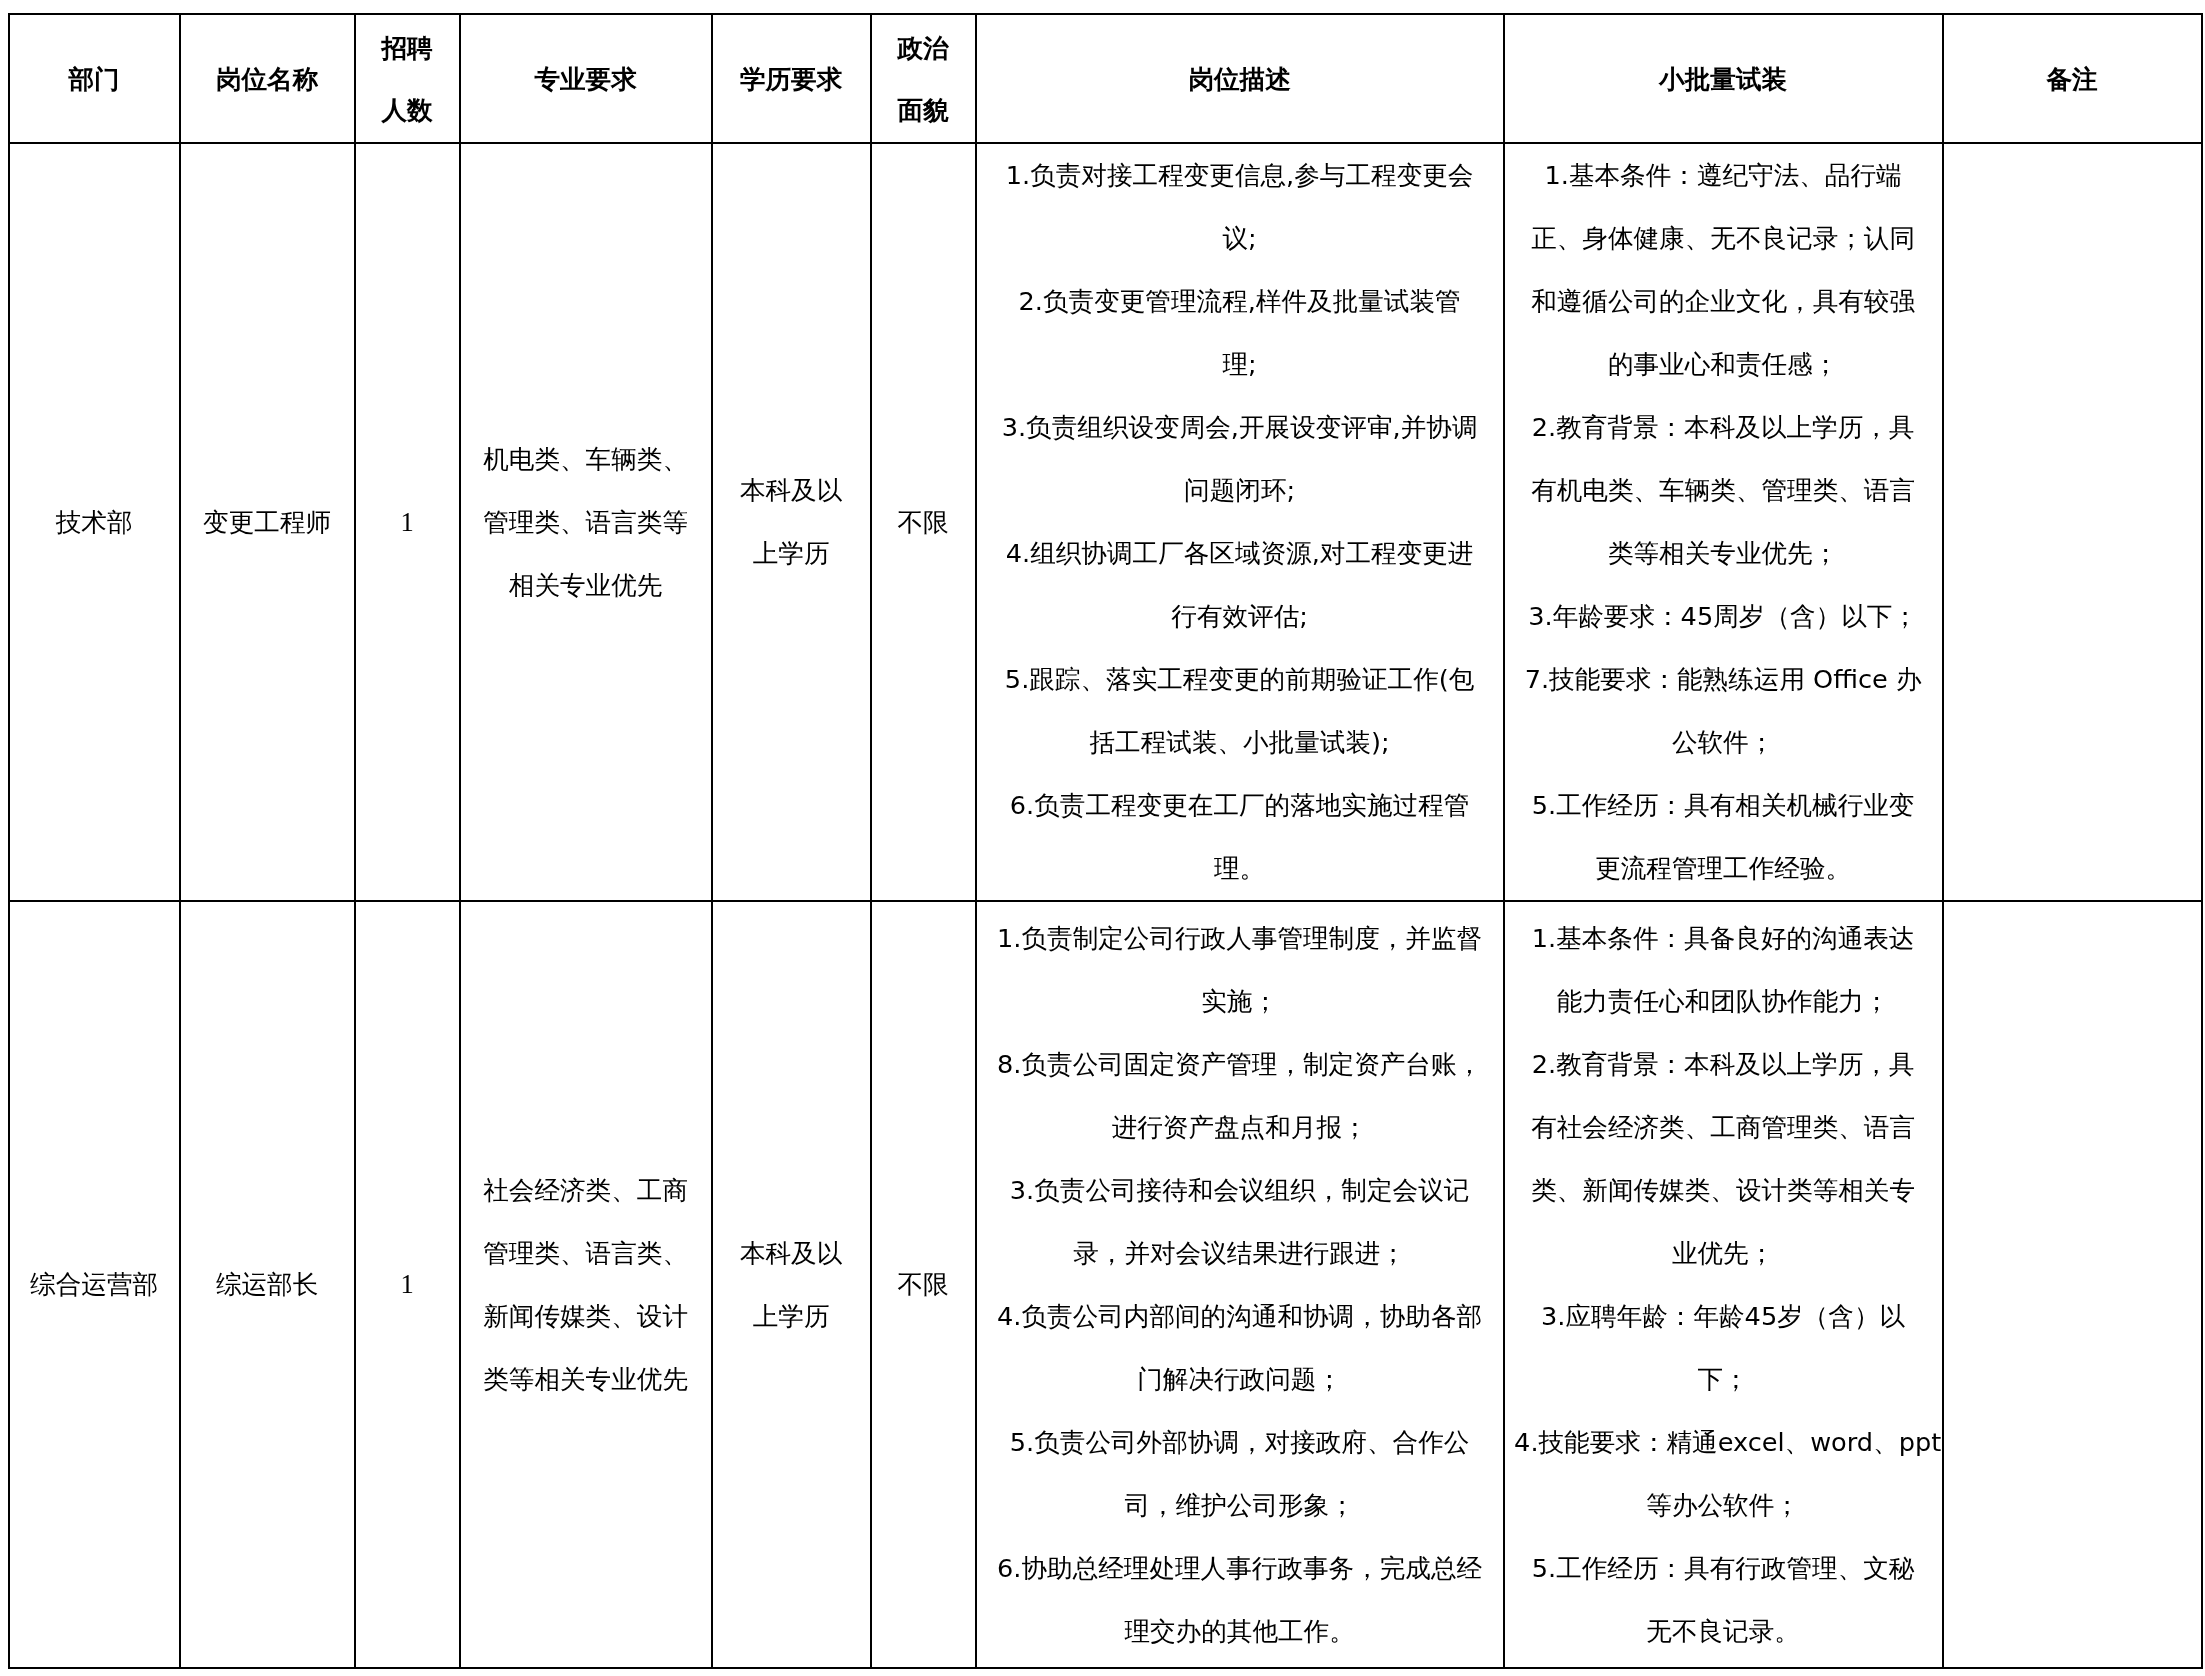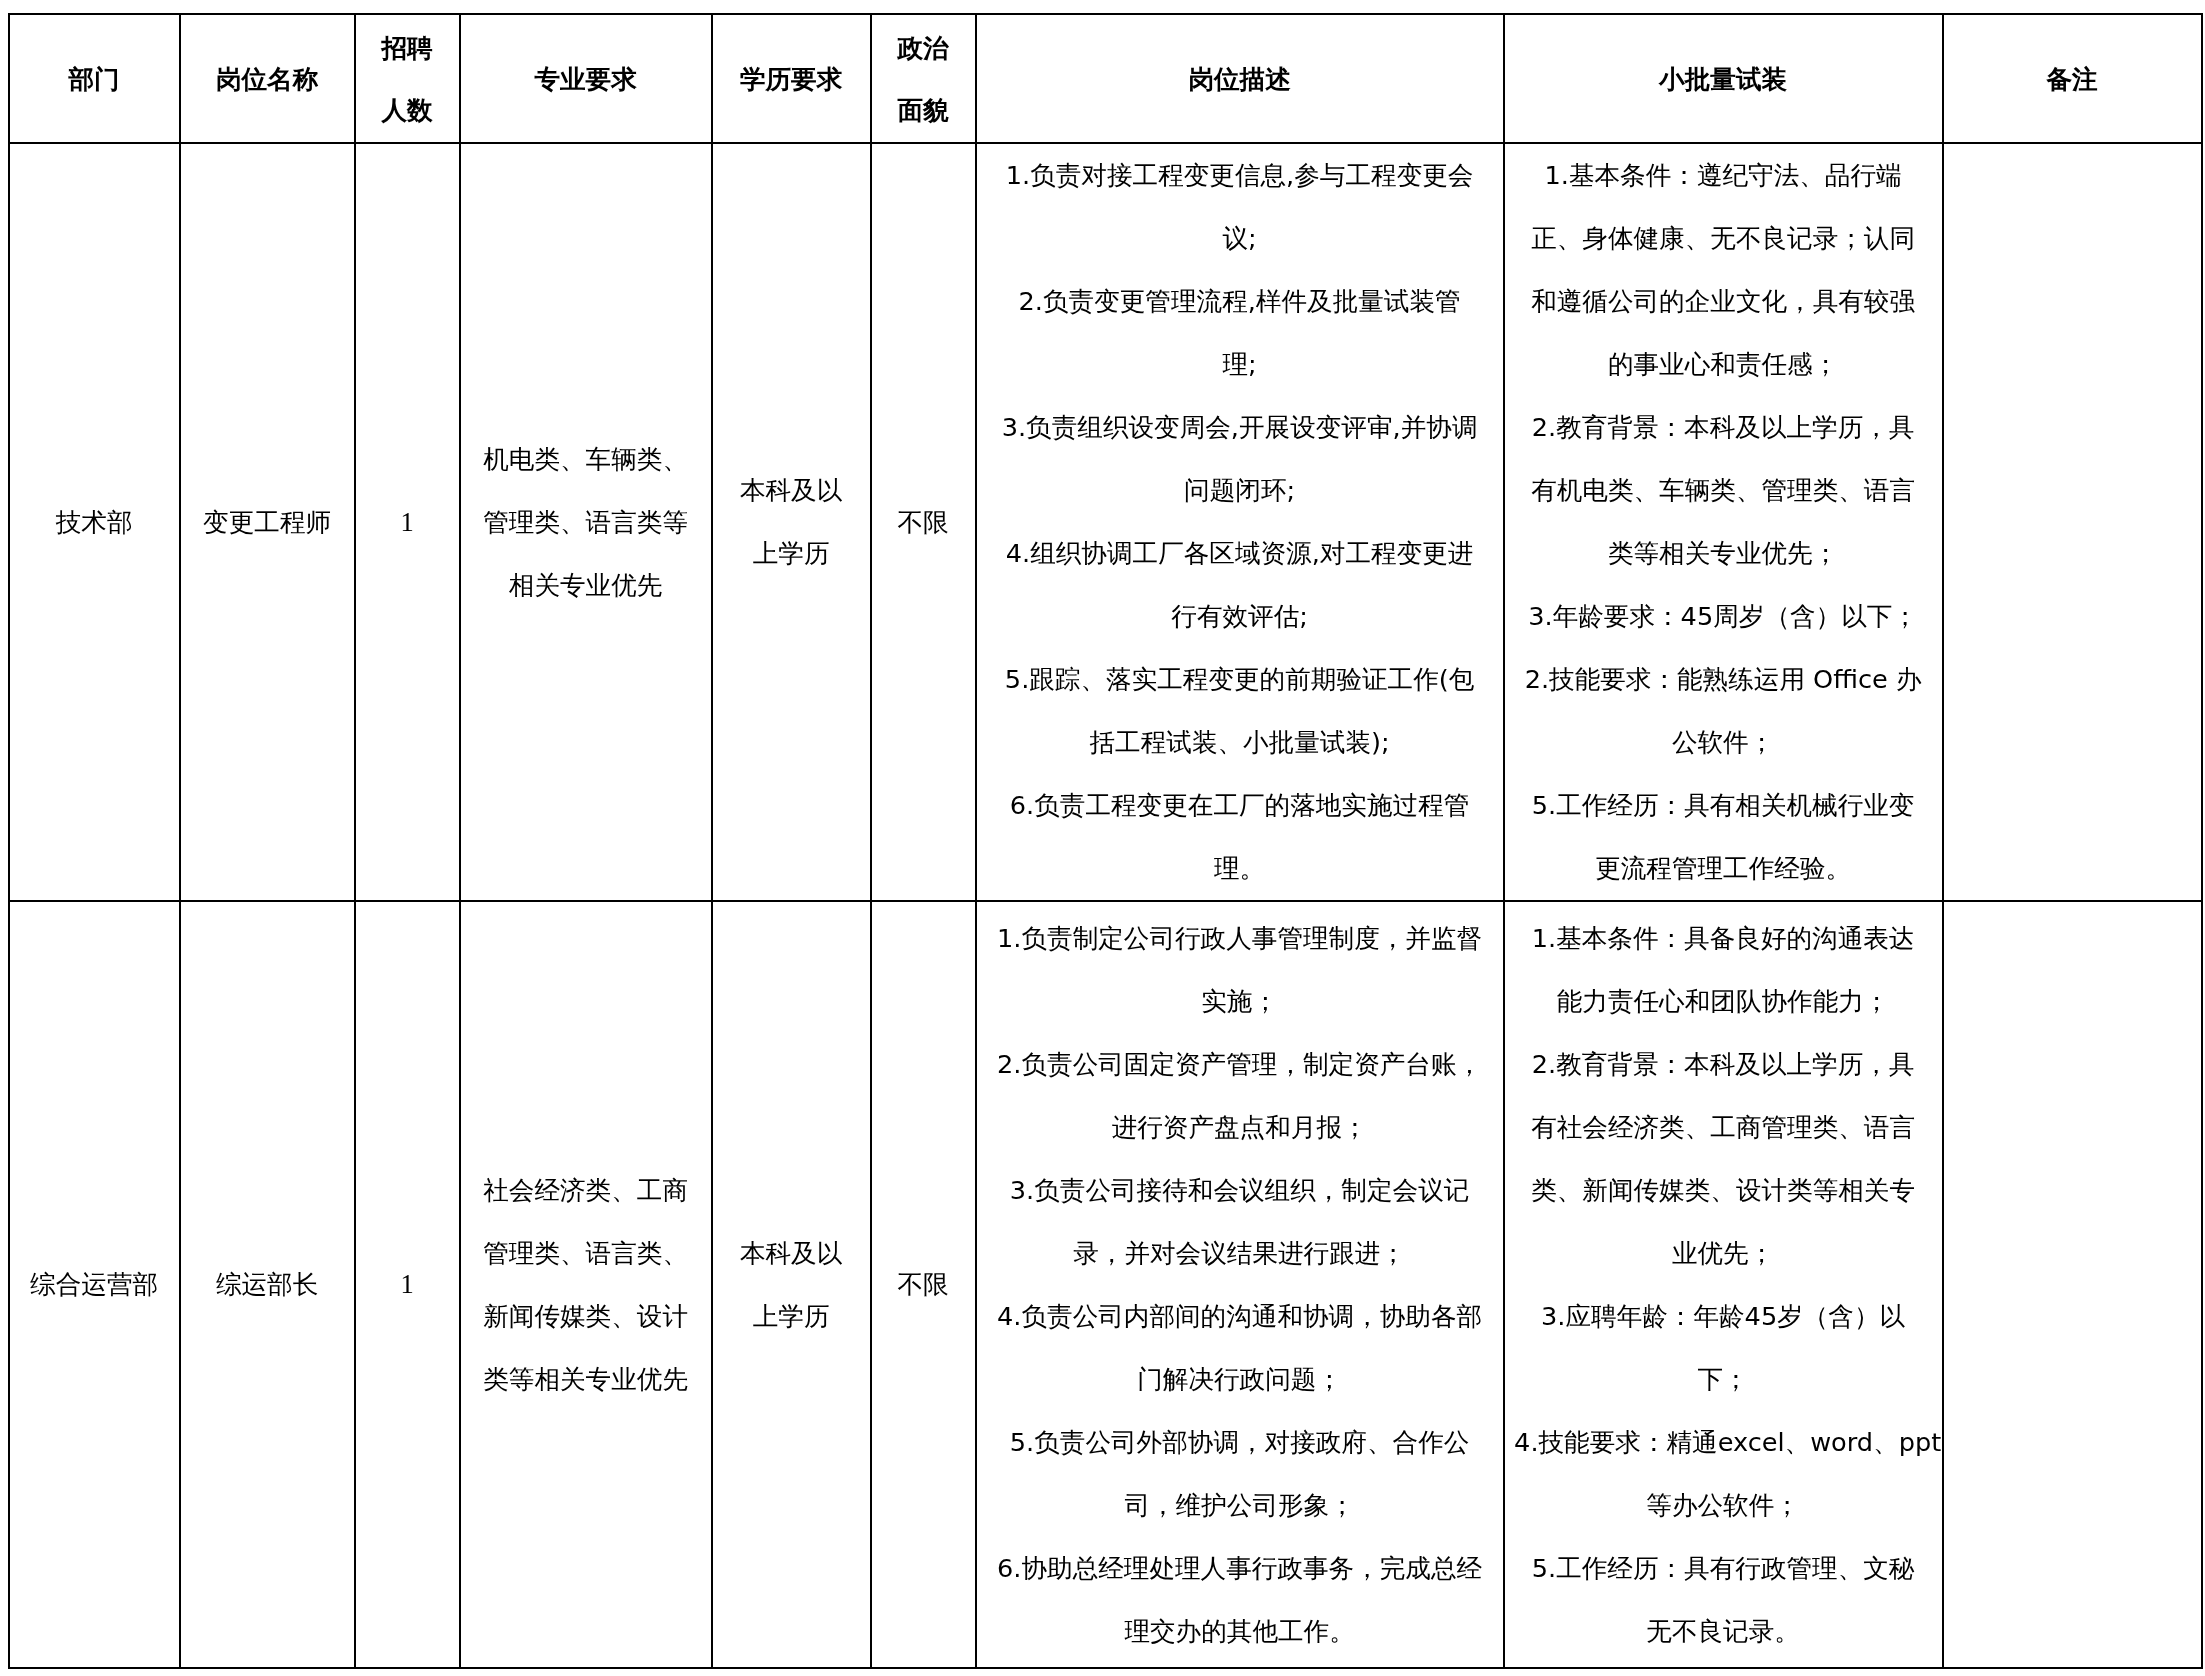--- a/index.html
+++ b/index.html
@@ -81,21 +81,21 @@
       </td>
       <td class="cell lines">
         <div>1.基本条件：遵纪守法、品行端</div>
         <div>正、身体健康、无不良记录；认同</div>
         <div>和遵循公司的企业文化，具有较强</div>
         <div>的事业心和责任感；</div>
         <div>2.教育背景：本科及以上学历，具</div>
         <div>有机电类、车辆类、管理类、语言</div>
         <div>类等相关专业优先；</div>
         <div>3.年龄要求：45周岁（含）以下；</div>
-        <div>2.技能要求：能熟练运用 Office 办</div>
+        <div>7.技能要求：能熟练运用 Office 办</div>
         <div>公软件；</div>
         <div>5.工作经历：具有相关机械行业变</div>
         <div>更流程管理工作经验。</div>
       </td>
       <td class="cell"></td>
     </tr>
     <tr class="r2">
       <td class="cell">综合运营部</td>
       <td class="cell">综运部长</td>
       <td class="cell num">1</td>
@@ -106,21 +106,21 @@
         <div>类等相关专业优先</div>
       </td>
       <td class="cell lines">
         <div>本科及以</div>
         <div>上学历</div>
       </td>
       <td class="cell">不限</td>
       <td class="cell lines">
         <div>1.负责制定公司行政人事管理制度，并监督</div>
         <div>实施；</div>
-        <div>2.负责公司固定资产管理，制定资产台账，</div>
+        <div>8.负责公司固定资产管理，制定资产台账，</div>
         <div>进行资产盘点和月报；</div>
         <div>3.负责公司接待和会议组织，制定会议记</div>
         <div>录，并对会议结果进行跟进；</div>
         <div>4.负责公司内部间的沟通和协调，协助各部</div>
         <div>门解决行政问题；</div>
         <div>5.负责公司外部协调，对接政府、合作公</div>
         <div>司，维护公司形象；</div>
         <div>6.协助总经理处理人事行政事务，完成总经</div>
         <div>理交办的其他工作。</div>
       </td>

